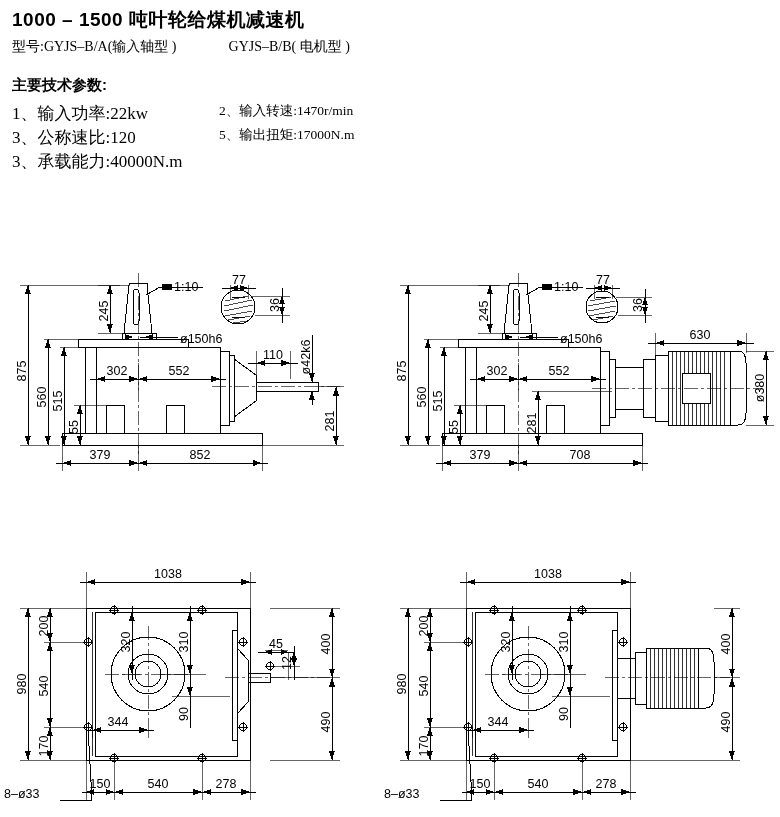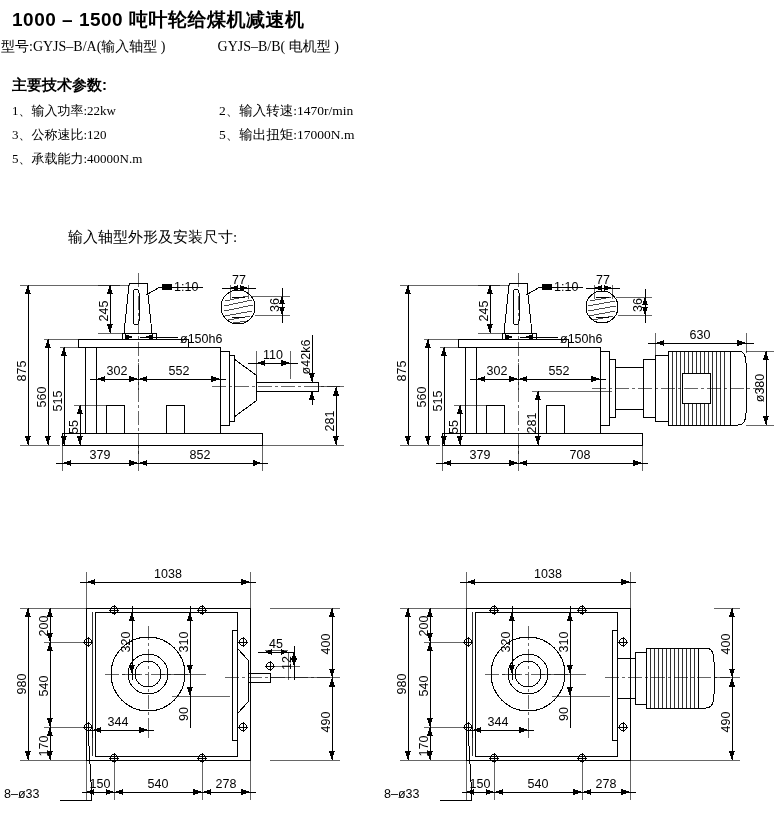--- a/index.html
+++ b/index.html
@@ -11,30 +11,30 @@
   .page{position:relative;width:780px;height:777px;}
 
   
   .hdr-title{
     position:absolute;left:12px;top:7px;
     font-family:"Liberation Sans", sans-serif;
     font-weight:bold;font-size:19px;letter-spacing:.5px;
     white-space:nowrap;
   }
   .hdr-model{
-    position:absolute;left:1px;top:38px;
+    position:absolute;left:12px;top:38px;
     font-size:14px;white-space:nowrap;
   }
   .hdr-model .gap{display:inline-block;width:52px;}
   .spec-title{
     position:absolute;left:12px;top:76px;
     font-family:"Liberation Sans", sans-serif;
     font-weight:bold;font-size:15px;
   }
-  .spec-row{position:absolute;left:12px;font-size:13px;white-space:nowrap;}
+  .spec-row{position:absolute;left:12px;font-size:17px;white-space:nowrap;}
   .spec-col2{position:absolute;left:219px;font-size:13.5px;white-space:nowrap;}
   .r1{top:102px;} .r2{top:126px;} .r3{top:150px;}
 
   
   .sec-cap{
     position:absolute;font-size:15px;white-space:nowrap;
   }
   .cap-left{left:68px;top:228px;}
   .cap-right{left:440px;top:228px;}
 
@@ -63,23 +63,22 @@
   <div class="hdr-model">
     <span>型号:GYJS–B/A(输入轴型 )</span><span class="gap"></span><span>GYJS–B/B( 电机型 )</span>
   </div>
 
   <div class="spec-title">主要技术参数:</div>
 
   <div class="spec-row r1">1、输入功率:22kw</div>
   <div class="spec-col2 r1">2、输入转速:1470r/min</div>
   <div class="spec-row r2">3、公称速比:120</div>
   <div class="spec-col2 r2">5、输出扭矩:17000N.m</div>
-  <div class="spec-row r3">5、承载能力:40000N.m</div>
-
-  <div class="sec-cap cap-left">输入轴型外形及安装尺寸:</div>
+  <div class="spec-row r3">3、承载能力:40000N.m</div>
+
 
   <div class="dwg" id="dwg-elev-left">
   <svg width="380" height="230" viewBox="0 0 380 230">
     <g fill="none" stroke="#000" stroke-width="1" shape-rendering="crispEdges">
 
       <rect x="62" y="178" width="200" height="12"></rect>
 
       <rect x="85" y="92" width="135" height="86"></rect>
 
       <rect x="78" y="84" width="110" height="8"></rect>

